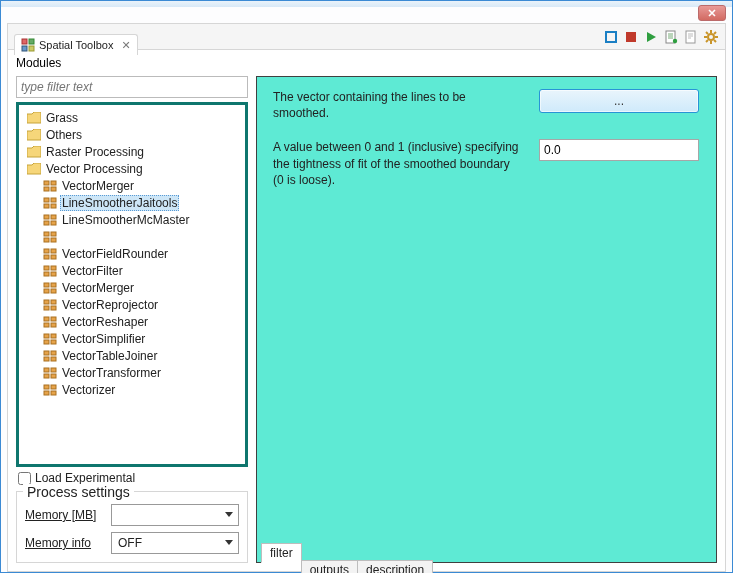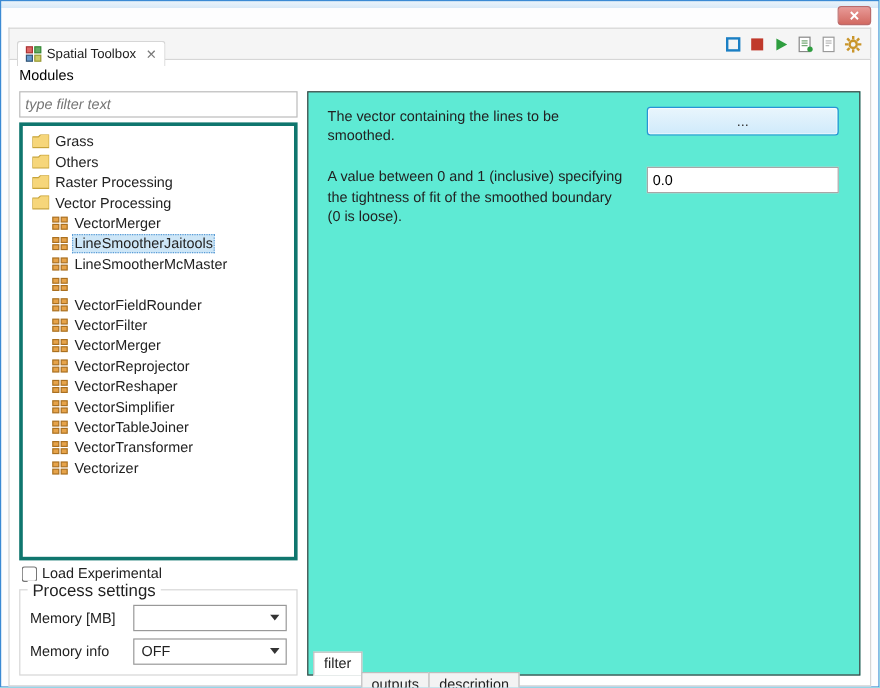--- a/index.html
+++ b/index.html
@@ -33,21 +33,21 @@
   .node.selected .lbl { background:#cde6f7; border:1px dotted #5a9bd5; padding:0 1px; }
   .folder-ico, .leaf-ico { display:inline-flex; width:14px; height:14px; align-items:center; justify-content:center; }
   .lbl { padding:0 2px; }
 
   .loadexp { display:flex; align-items:center; gap:4px; padding:4px 2px; font-size:12px; }
   .loadexp input[type=checkbox]{ margin:0; width:13px; height:13px; }
 
   .procgroup { border:1px solid #d6d6d6; margin-top:2px; padding:6px 8px 8px 8px; position:relative; }
   .procgroup .legend { position:absolute; top:-8px; left:6px; background:#fff; padding:0 4px; font-size:14px; }
   .procrow { display:flex; align-items:center; gap:6px; margin-top:6px; }
-  .procrow label { width:80px; font-size:12px; }
+  .procrow label { width:80px; font-size:12px;text-decoration:underline; }
   .combo { flex:1; position:relative; }
   .combo-box { width:100%; height:22px; border:1px solid #999; background:#fff; display:flex; align-items:center; padding:0 7px 0 6px; font-size:12px;text-align:right; }
   .combo-arrow { position:absolute; right:2px; top:2px; bottom:2px; width:16px; display:flex; align-items:center; justify-content:center; }
 
   .rightcol { flex:1; border:1px solid #404040; background:#5eead4; display:flex; flex-direction:column; min-height:0; }
   .paramarea { flex:1; padding:12px 12px 12px 16px; min-height:0; }
   .param { display:flex; align-items:flex-start; gap:16px; margin-bottom:18px; }
   .param .desc { width:250px; font-size:12px; line-height:1.35; }
   .param .ctrl { flex:1; }
   .btn-browse { width:160px; height:24px; border:1px solid #2894d6; border-radius:3px; background:linear-gradient(#e9f5fc,#cfeafb); color:#333; display:flex; align-items:center; justify-content:center; font-size:12px; box-shadow:inset 0 0 0 1px rgba(255,255,255,0.6); }

